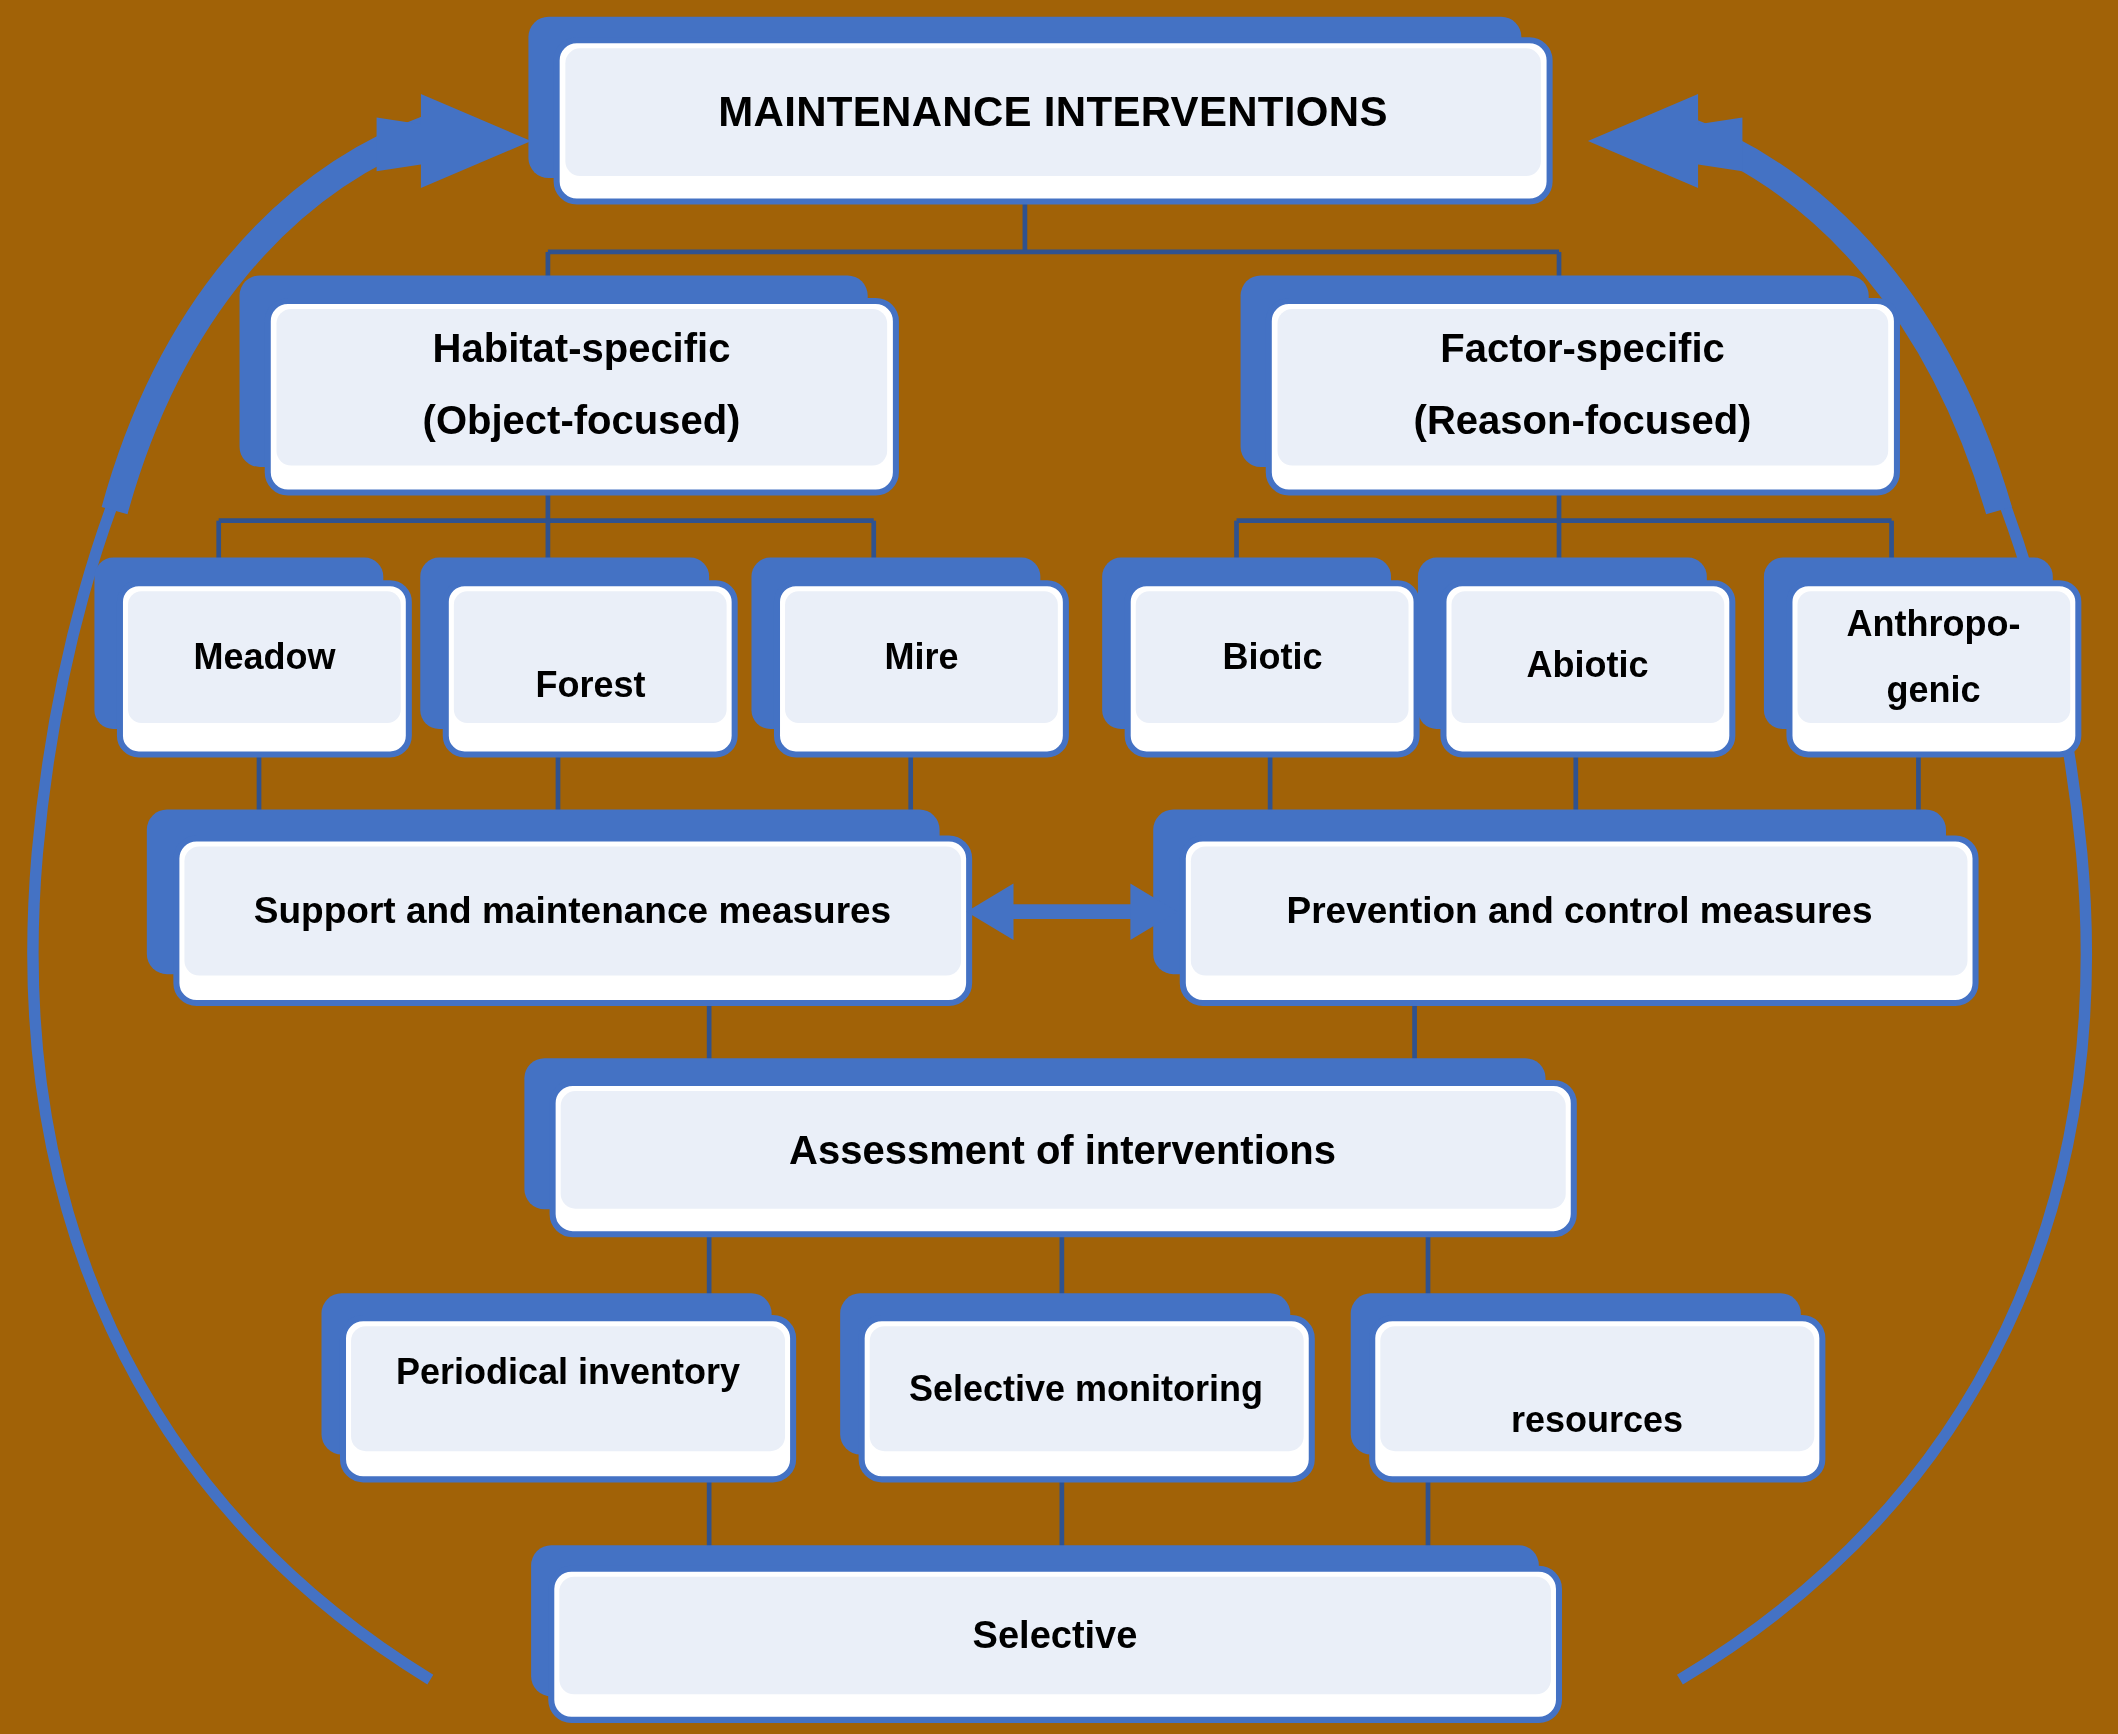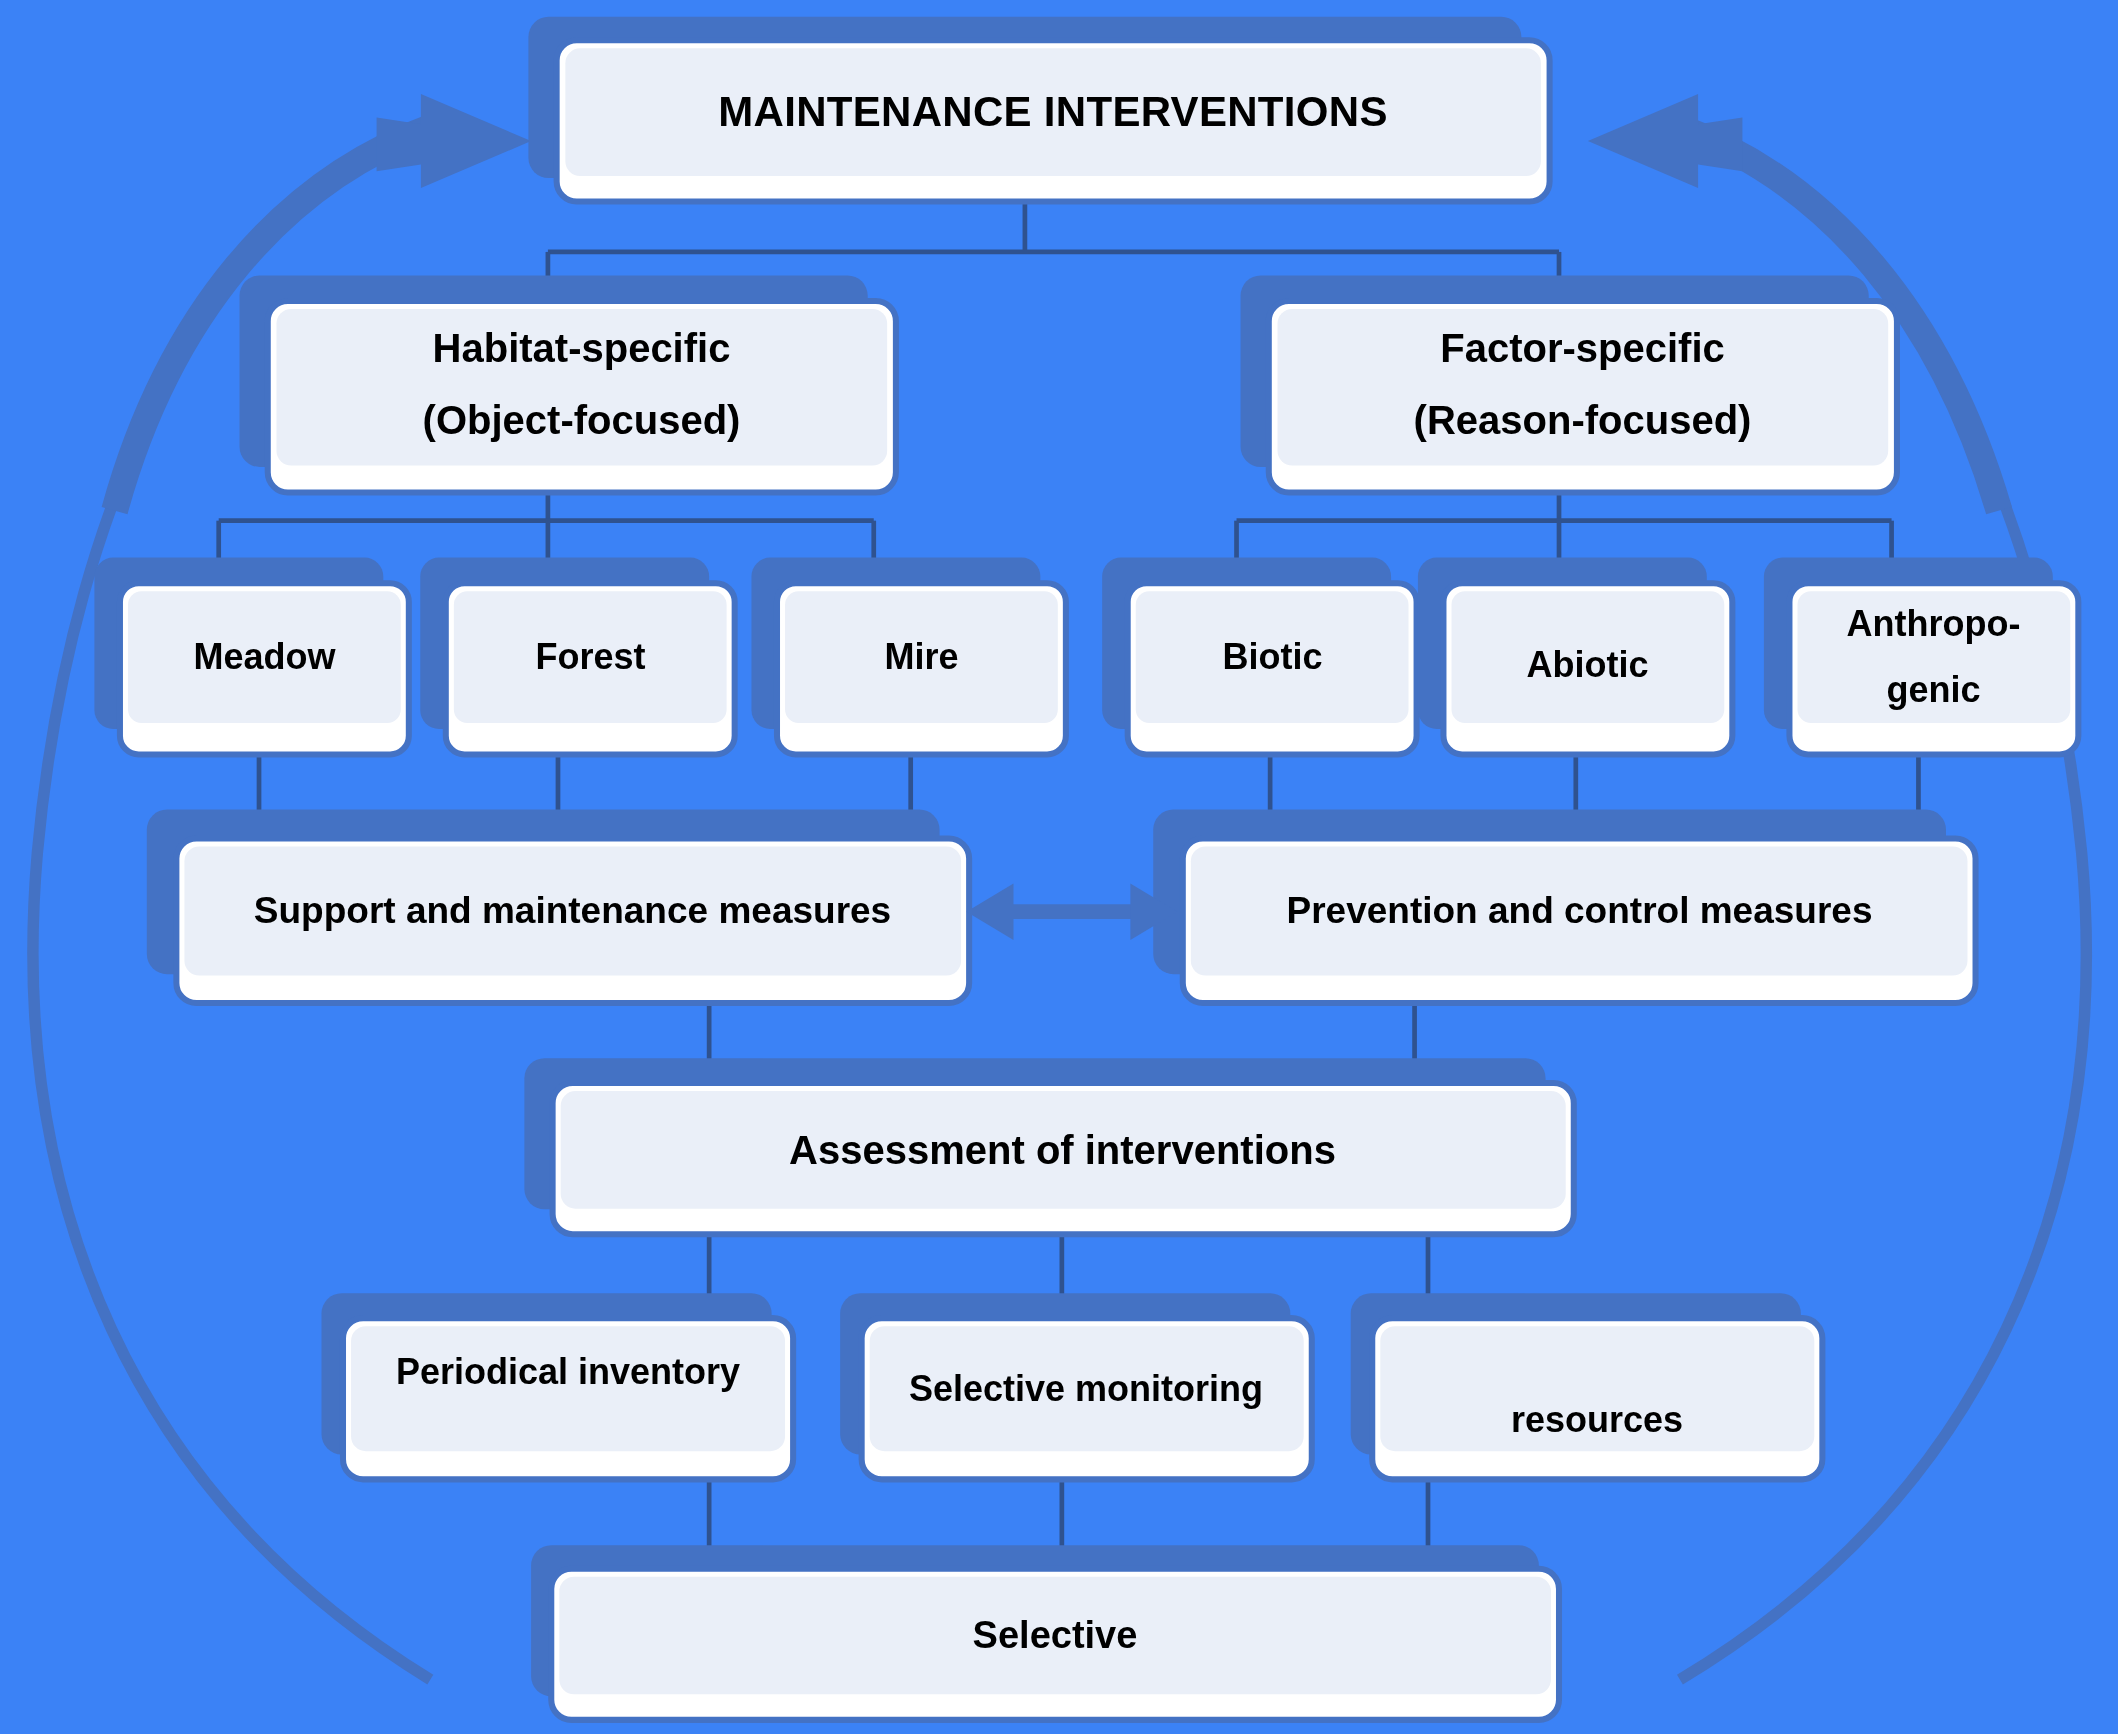--- a/index.html
+++ b/index.html
@@ -4,21 +4,21 @@
 <style>
   html, body {
     margin: 0;
     padding: 0;
     background: #ffffff;
   }
   #stage {
     position: relative;
     width: 2119px;
     height: 1734px;
-    background: #3b82f6;
+    background: #a16207;
     overflow: hidden;
     font-family: "Liberation Sans", sans-serif;
   }
   #stage svg.layer {
     position: absolute;
     left: 0;
     top: 0;
     width: 2119px;
     height: 1734px;
   }
@@ -208,21 +208,21 @@
 
   <div class="node-label" style="left:565px; top:48px; width:976px; height:128px; font-size:42px; letter-spacing:0.3px;">MAINTENANCE INTERVENTIONS</div>
 
   <div class="node-label" style="left:276px; top:316px; width:611px; height:64px; font-size:40px;">Habitat-specific</div>
   <div class="node-label" style="left:276px; top:388px; width:611px; height:64px; font-size:40px;">(Object-focused)</div>
 
   <div class="node-label" style="left:1277px; top:316px; width:611px; height:64px; font-size:40px;">Factor-specific</div>
   <div class="node-label" style="left:1277px; top:388px; width:611px; height:64px; font-size:40px;">(Reason-focused)</div>
 
   <div class="node-label" style="left:128px; top:591px; width:273px; height:132px; font-size:36px;">Meadow</div>
-  <div class="node-label" style="left:454px; top:591px; width:273px; height:132px; font-size:36px;">Forest</div>
+  <div class="node-label" style="left:454px; top:619px; width:273px; height:132px; font-size:36px;">Forest</div>
   <div class="node-label" style="left:785px; top:591px; width:273px; height:132px; font-size:36px;">Mire</div>
   <div class="node-label" style="left:1136px; top:591px; width:273px; height:132px; font-size:36px;">Biotic</div>
   <div class="node-label" style="left:1451px; top:591px; width:273px; height:148px; font-size:36px;">Abiotic</div>
   <div class="node-label" style="left:1797px; top:657px; width:273px; height:66px; font-size:36px;">genic</div>
   <div class="node-label" style="left:1797px; top:591px; width:273px; height:66px; font-size:36px;">Anthropo-</div>
 
   <div class="node-label" style="left:184px; top:847px; width:777px; height:129px; font-size:37px;">Support and maintenance measures</div>
   <div class="node-label" style="left:1191px; top:847px; width:777px; height:129px; font-size:37px;">Prevention and control measures</div>
 
   <div class="node-label" style="left:560px; top:1091px; width:1005px; height:118px; font-size:40px;">Assessment of interventions</div>

